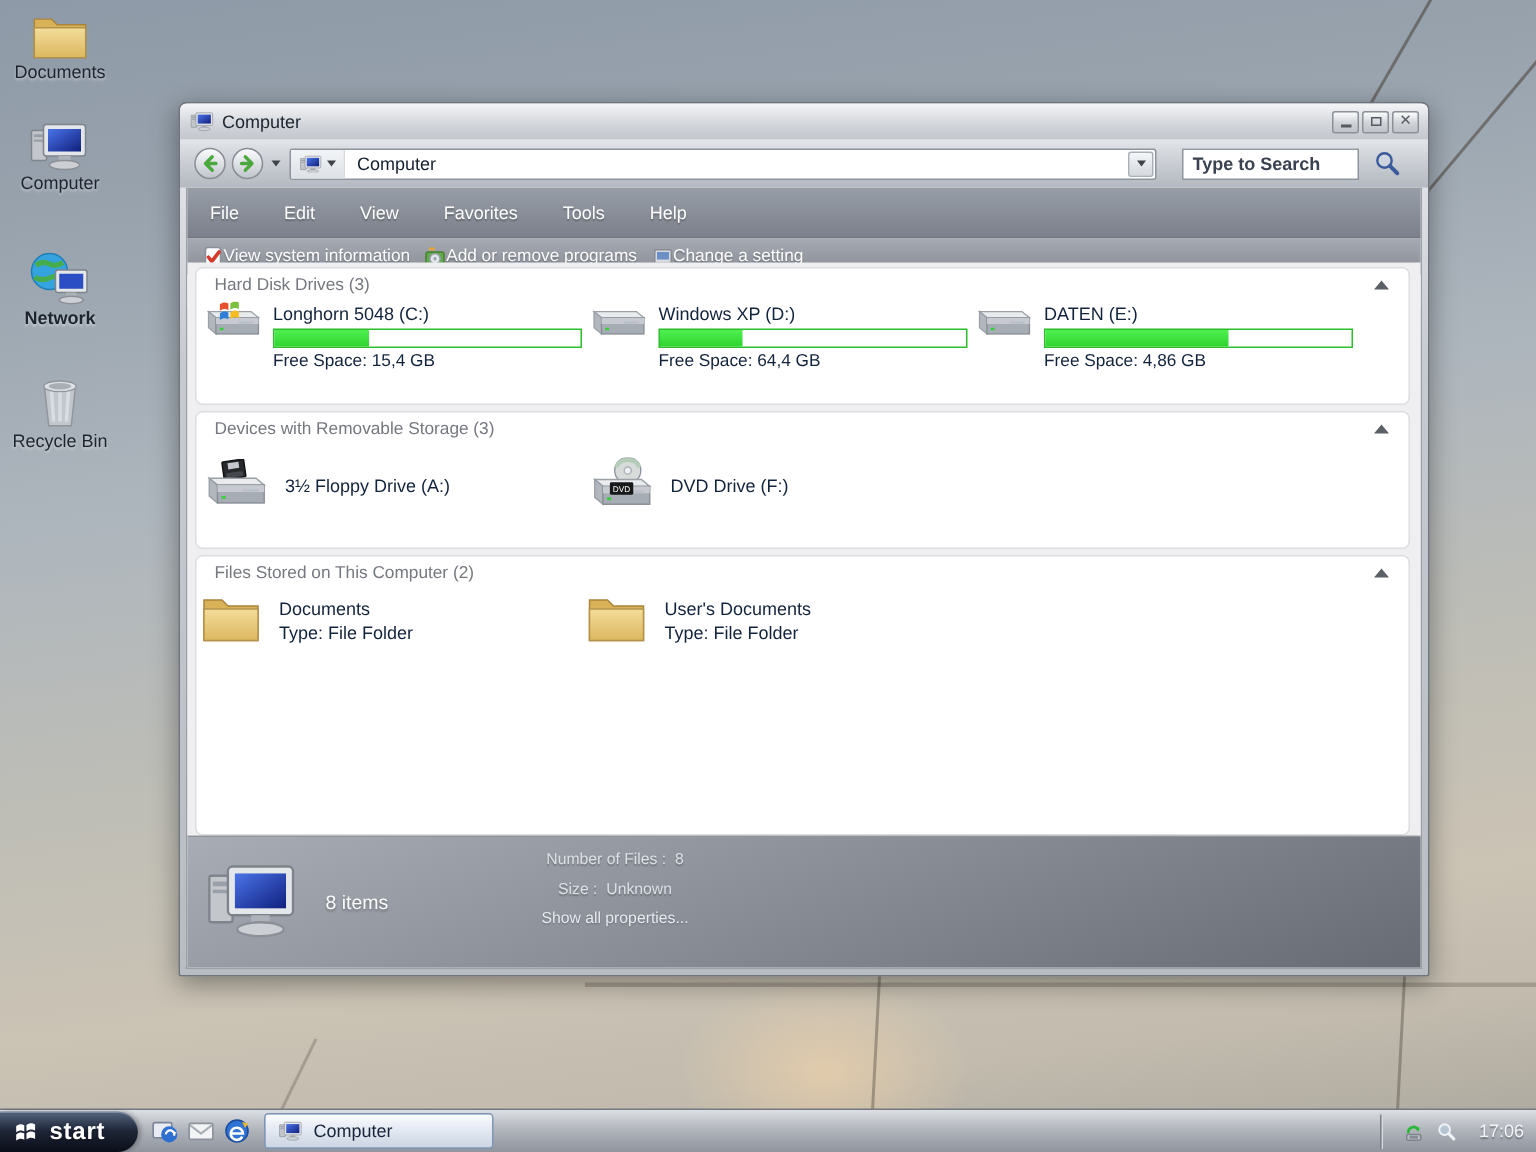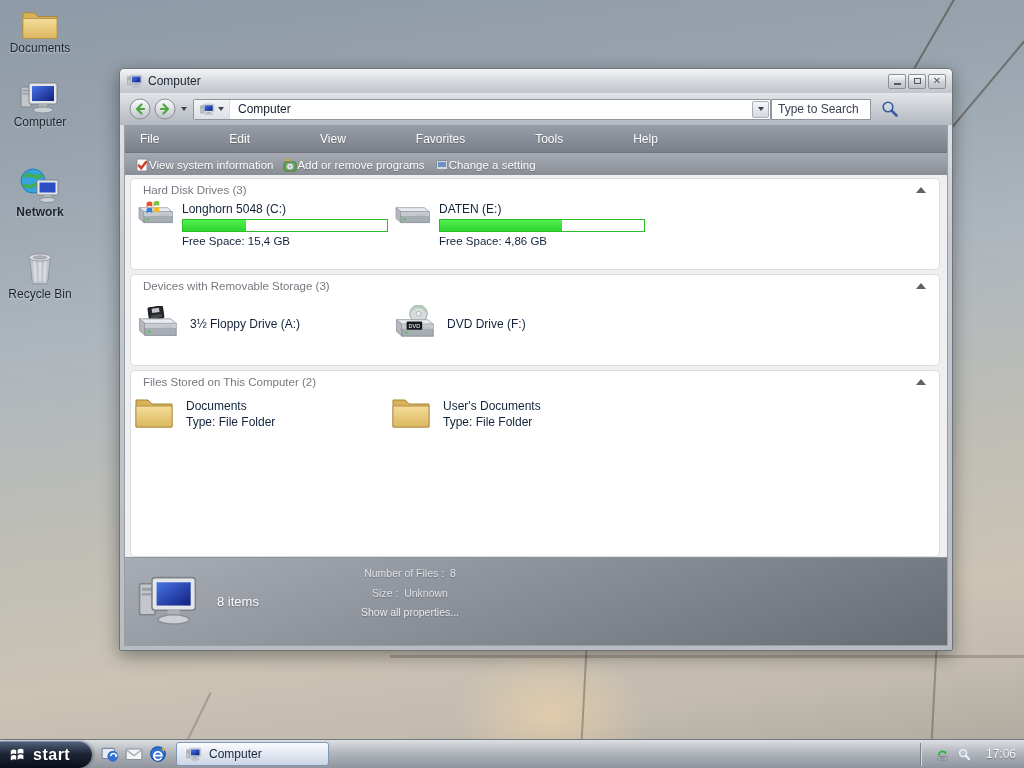--- a/index.html
+++ b/index.html
@@ -39,29 +39,29 @@
   .navbtn { width:22px; height:22px; margin-right:3px; }
   .caret { width:0; height:0; border-left:3.5px solid transparent; border-right:3.5px solid transparent; border-top:4px solid #3e434a; }
   .navcaret { margin:0 6px 0 2px; }
   .addressbox { height:21px; width:578px; background:#fff; border:1px solid #8f959c; border-radius:2px;
     display:flex; align-items:center; }
   .addr-iconbtn { width:36px; height:100%; display:flex; align-items:center; justify-content:center; gap:3px;
     background:linear-gradient(#f2f4f6,#dde1e6); border-right:1px solid #d7dade; }
   .addr-text { font-size:12px; color:#15202e; padding-left:8px; flex:1; }
   .addr-drop { width:17px; height:17px; margin-right:1px; border:1px solid #aab0b7; border-radius:2px;
     background:linear-gradient(#f4f6f8,#d4d9df); display:flex; align-items:center; justify-content:center; }
-  .searchbox { height:21px; width:100px; background:#fff; border:1px solid #8f959c;
-    font-size:12px; color:#444; padding:0 6px; font-family:inherit; }
+  .searchbox { height:21px; width:118px; margin-left:17px; background:#fff; border:1px solid #8f959c;
+    font-size:12px; color:#444; padding:0 6px; font-family:inherit;font-weight:bold; }
   .searchbox::placeholder { color:#3a4250; opacity:1; }
   .searchmag { margin-left:10px; }
 
   .client { position:absolute; left:4px; right:4px; top:56px; bottom:4px; background:#fff; border:1px solid #9b9ea3; }
 
-  .menubar { height:27px; display:flex; align-items:center;
-    background:linear-gradient(#979da6,#7b808a); border-bottom:1px solid #6f747d;gap:40px; }
+  .menubar { height:33px; display:flex; align-items:center;
+    background:linear-gradient(#979da6,#7b808a); border-bottom:1px solid #6f747d; }
   .menuitem { font-size:12px; color:#fefefe; padding:0 15px; text-shadow:0 1px 1px rgba(0,0,0,.25); }
 
   .toolbar { height:24px; display:flex; align-items:center; gap:4px; padding-left:7px;
     background:linear-gradient(#a6abb3,#878c95); border-bottom:1px solid #7a7f88; }
   .tbtn { display:flex; align-items:center; font-size:11.5px; color:#fdfdfd; padding:0 3px;
     text-shadow:0 1px 1px rgba(0,0,0,.25); }
 
   .colheader { height:24px; display:flex; align-items:stretch;
     background:linear-gradient(#fefefe,#f0f1f3); border-bottom:1px solid #dadcdf; }
   .colcell { display:flex; align-items:center; font-size:11.5px; color:#3f4650; padding-left:10px;
@@ -368,20 +368,39 @@
                       <path d="M10 10.2c2.3-1.7 4.5-1.8 6.5-.5v5c-2-1.3-4.2-1.2-6.5.5z" fill="#f5bd1f"></path>
                     </g>
                   </svg>
                 </span>
               <div class="dtxt">
                 <div class="dname">Longhorn 5048 (C:)</div>
                 <div class="dbar">
                     <div class="dfill" style="width: 31%;"></div>
                   </div>
                 <div class="dfree">Free Space: 15,4 GB</div>
+              </div>
+            </div>
+            <div class="cell257 drive">
+              <span style="width:44px;">
+                  <svg viewBox="0 0 48 34">
+                    <polygon points="6,8 40,8 46,13 12,13" fill="#e9ebee" stroke="#9aa0a6"></polygon>
+                    <polygon points="6,8 12,13 12,26 6,21" fill="#b2b7bd" stroke="#9aa0a6"></polygon>
+                    <rect x="12" y="13" width="34" height="13" fill="#a7adb5" stroke="#878d94"></rect>
+                    <rect x="12" y="13" width="34" height="5" fill="#c7cbd1"></rect>
+                    <rect x="15" y="21" width="3" height="2" fill="#37cf3c"></rect>
+                    <rect x="30" y="16" width="12" height="1.6" fill="#b9bfc6"></rect>
+                  </svg>
+                </span>
+              <div class="dtxt">
+                <div class="dname">Windows XP (D:)</div>
+                <div class="dbar">
+                    <div class="dfill" style="width: 27%;"></div>
+                  </div>
+                <div class="dfree">Free Space: 64,4 GB</div>
               </div>
             </div>
             <div class="cell257 drive">
               <span style="width:44px;">
                   <svg viewBox="0 0 48 34">
                     <polygon points="6,8 40,8 46,13 12,13" fill="#e9ebee" stroke="#9aa0a6"></polygon>
                     <polygon points="6,8 12,13 12,26 6,21" fill="#b2b7bd" stroke="#9aa0a6"></polygon>
                     <rect x="12" y="13" width="34" height="13" fill="#a7adb5" stroke="#878d94"></rect>
                     <rect x="12" y="13" width="34" height="5" fill="#c7cbd1"></rect>
                     <rect x="15" y="21" width="3" height="2" fill="#37cf3c"></rect>

